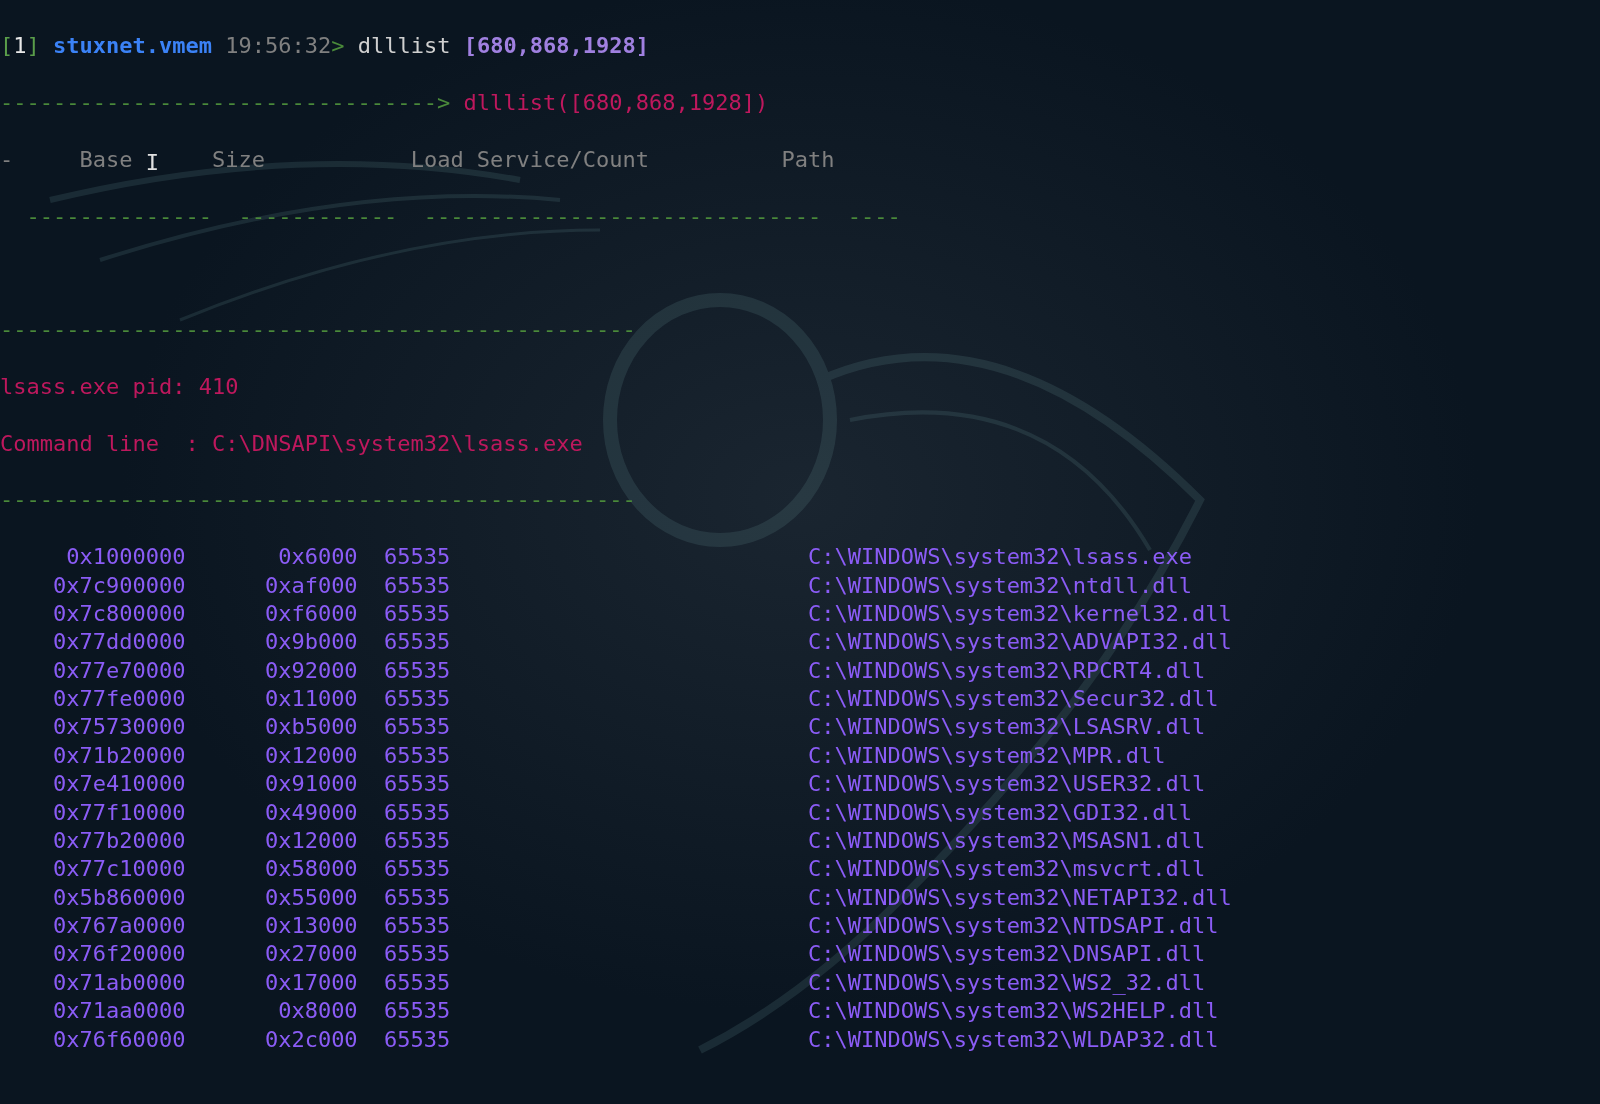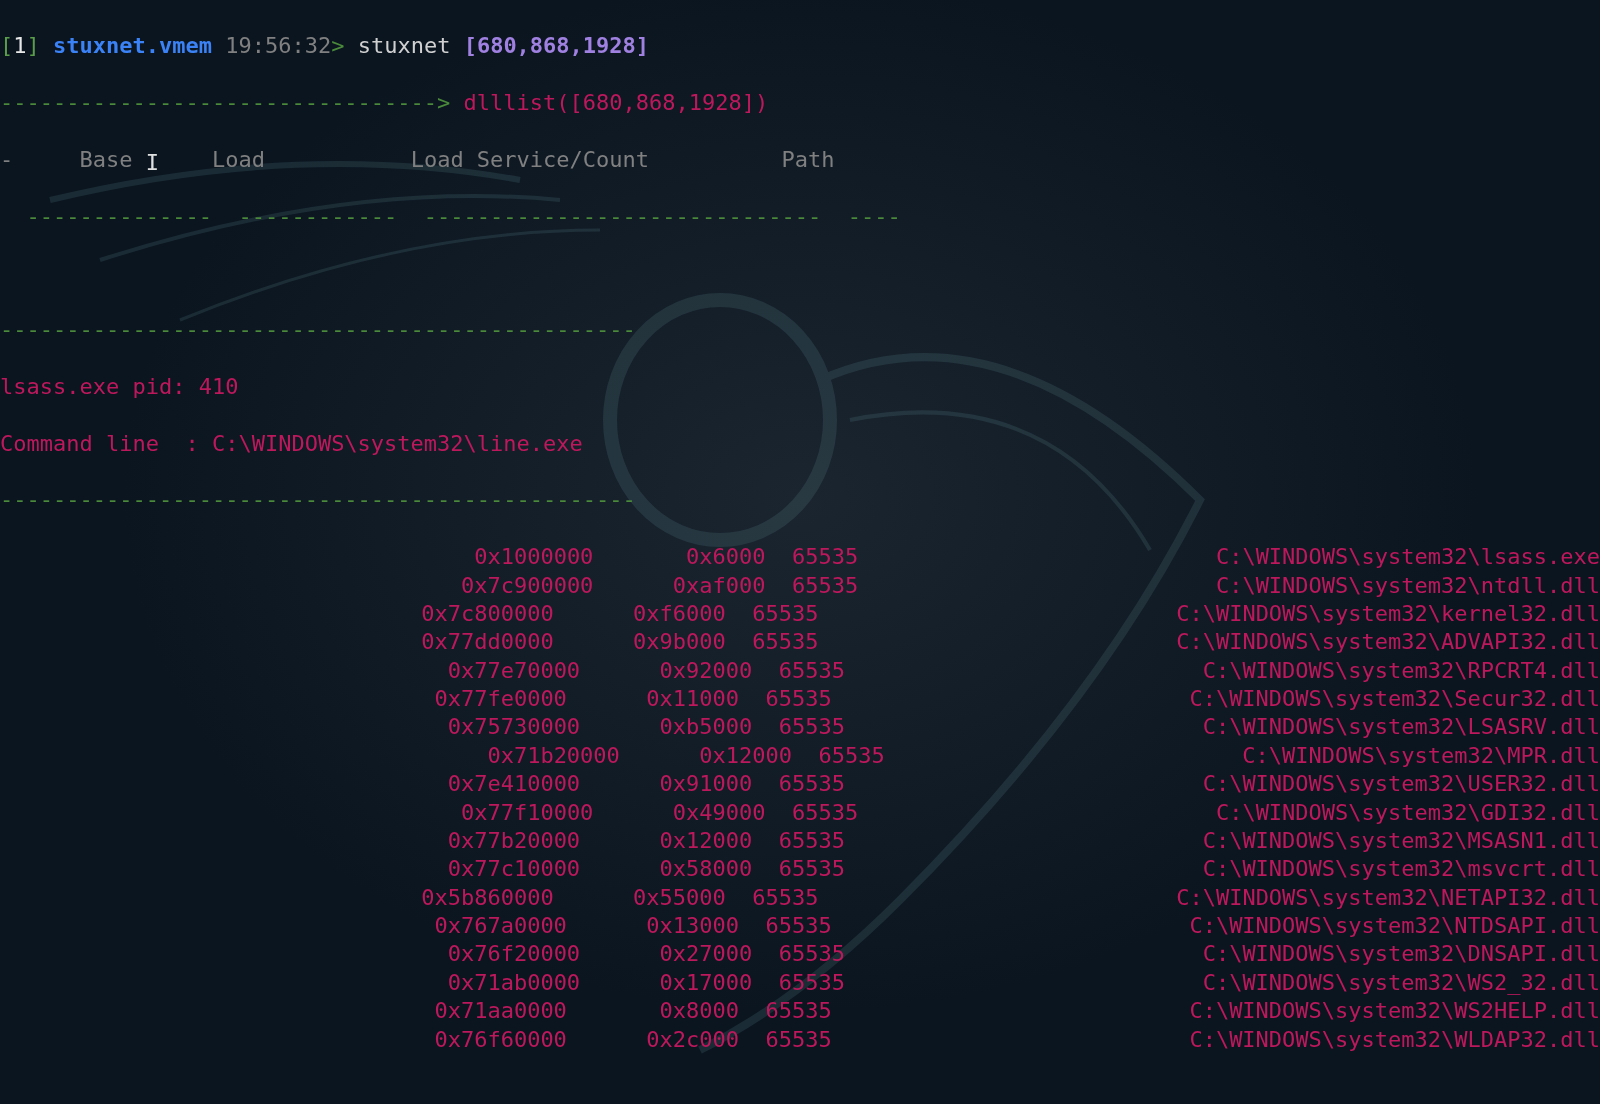--- a/index.html
+++ b/index.html
@@ -32,21 +32,21 @@
   .bracket { color: #5a9e4a; }
   .num-cyan { color: #e8e8e8; }
   .hostname { color: #3b82f6; font-weight: bold; }
   .time-grey { color: #808080; }
   .prompt-arrow { color: #4a8a3a; }
   .cmd { color: #d0d0d0; }
   .pid-purple { color: #a080e0; font-weight: bold; }
   .dash-line { color: #4a8a3a; letter-spacing: 0; }
   .header-col { color: #808080; }
   .body-text { color: #be185d; }
-  .dll-row { color: #be185d; text-align: right; }
+  .dll-row { color: #8b5cf6; }
   .cursor-ibeam {
     display: inline-block;
     color: #e0e0e0;
     position: relative;
     top: 3px;
   }
 </style>
 </head>
 <body>
 
@@ -55,23 +55,23 @@
     <ellipse cx="720" cy="420" rx="110" ry="120" stroke-width="14"></ellipse>
     <path d="M 520 180 Q 300 140 50 200" stroke-width="6"></path>
     <path d="M 560 200 Q 350 180 100 260" stroke-width="4"></path>
     <path d="M 600 230 Q 400 230 180 320" stroke-width="3"></path>
     <path d="M 820 380 Q 1000 300 1200 500 Q 1100 700 900 900 Q 800 1000 700 1050" stroke-width="8"></path>
     <path d="M 850 420 Q 1050 380 1150 550" stroke-width="4"></path>
   </g>
 </svg>
 
 <div class="terminal">
-<div><span class="bracket">[</span><span class="num-cyan">1</span><span class="bracket">]</span> <span class="hostname">stuxnet.vmem</span> <span class="time-grey">19:56:32</span><span class="prompt-arrow">&gt;</span> <span class="cmd">stuxnet</span> <span class="pid-purple">[680,868,1928]</span></div>
+<div><span class="bracket">[</span><span class="num-cyan">1</span><span class="bracket">]</span> <span class="hostname">stuxnet.vmem</span> <span class="time-grey">19:56:32</span><span class="prompt-arrow">&gt;</span> <span class="cmd">dlllist</span> <span class="pid-purple">[680,868,1928]</span></div>
 <div><span class="dash-line">---------------------------------&gt;</span> <span class="body-text">dlllist([680,868,1928])</span></div>
-<div><span class="header-col">-</span>     <span class="header-col">Base</span> <span class="cursor-ibeam">I</span>    <span class="header-col">Load</span>           <span class="header-col">Load Service/Count</span>          <span class="header-col">Path</span></div>
+<div><span class="header-col">-</span>     <span class="header-col">Base</span> <span class="cursor-ibeam">I</span>    <span class="header-col">Size</span>           <span class="header-col">Load Service/Count</span>          <span class="header-col">Path</span></div>
 <div class="dash-line">  --------------  ------------  ------------------------------  ----</div>
 <div> </div>
 <div class="dash-line">------------------------------------------------</div>
 <div class="body-text">lsass.exe pid: 410</div>
-<div class="body-text">Command line  : C:\WINDOWS\system32\line.exe</div>
+<div class="body-text">Command line  : C:\DNSAPI\system32\lsass.exe</div>
 <div class="dash-line">------------------------------------------------</div>
 <div id="rows-container"><div class="dll-row">     0x1000000       0x6000  65535                           C:\WINDOWS\system32\lsass.exe</div><div class="dll-row">    0x7c900000      0xaf000  65535                           C:\WINDOWS\system32\ntdll.dll</div><div class="dll-row">    0x7c800000      0xf6000  65535                           C:\WINDOWS\system32\kernel32.dll</div><div class="dll-row">    0x77dd0000      0x9b000  65535                           C:\WINDOWS\system32\ADVAPI32.dll</div><div class="dll-row">    0x77e70000      0x92000  65535                           C:\WINDOWS\system32\RPCRT4.dll</div><div class="dll-row">    0x77fe0000      0x11000  65535                           C:\WINDOWS\system32\Secur32.dll</div><div class="dll-row">    0x75730000      0xb5000  65535                           C:\WINDOWS\system32\LSASRV.dll</div><div class="dll-row">    0x71b20000      0x12000  65535                           C:\WINDOWS\system32\MPR.dll</div><div class="dll-row">    0x7e410000      0x91000  65535                           C:\WINDOWS\system32\USER32.dll</div><div class="dll-row">    0x77f10000      0x49000  65535                           C:\WINDOWS\system32\GDI32.dll</div><div class="dll-row">    0x77b20000      0x12000  65535                           C:\WINDOWS\system32\MSASN1.dll</div><div class="dll-row">    0x77c10000      0x58000  65535                           C:\WINDOWS\system32\msvcrt.dll</div><div class="dll-row">    0x5b860000      0x55000  65535                           C:\WINDOWS\system32\NETAPI32.dll</div><div class="dll-row">    0x767a0000      0x13000  65535                           C:\WINDOWS\system32\NTDSAPI.dll</div><div class="dll-row">    0x76f20000      0x27000  65535                           C:\WINDOWS\system32\DNSAPI.dll</div><div class="dll-row">    0x71ab0000      0x17000  65535                           C:\WINDOWS\system32\WS2_32.dll</div><div class="dll-row">    0x71aa0000       0x8000  65535                           C:\WINDOWS\system32\WS2HELP.dll</div><div class="dll-row">    0x76f60000      0x2c000  65535                           C:\WINDOWS\system32\WLDAP32.dll</div></div>
 </div>
 
 </body></html>

